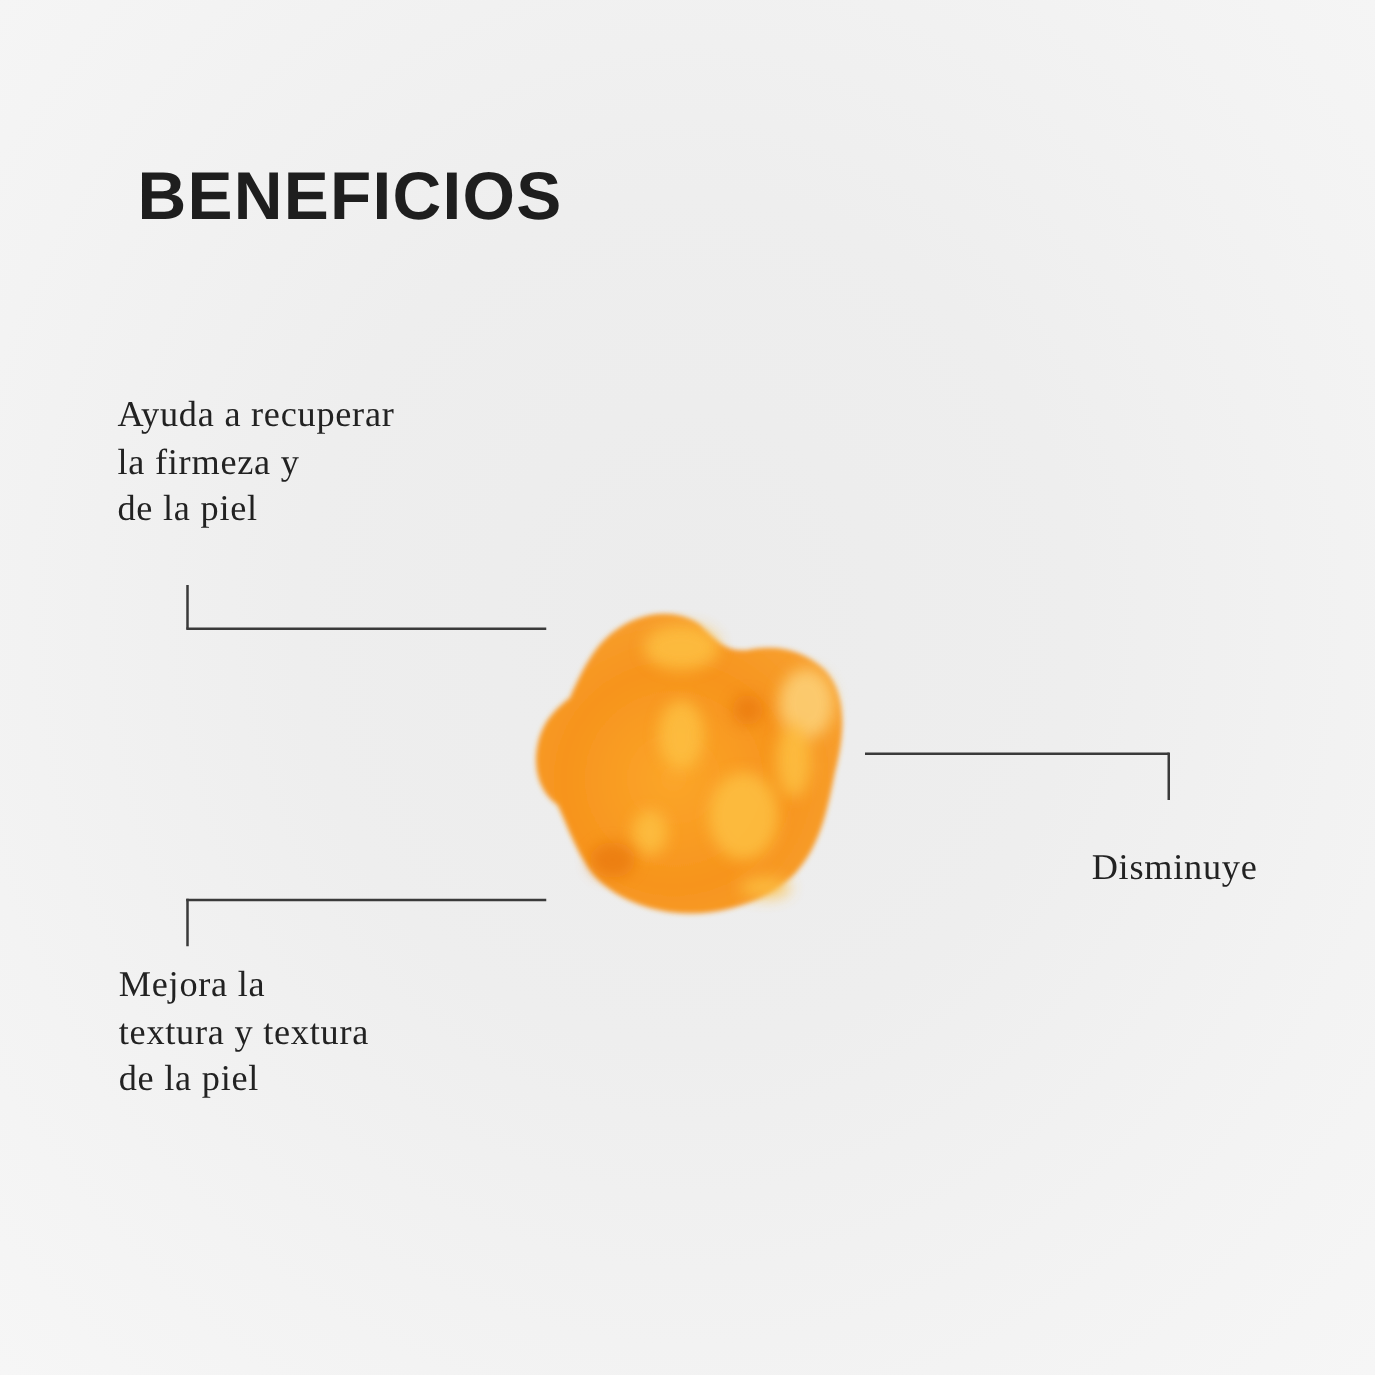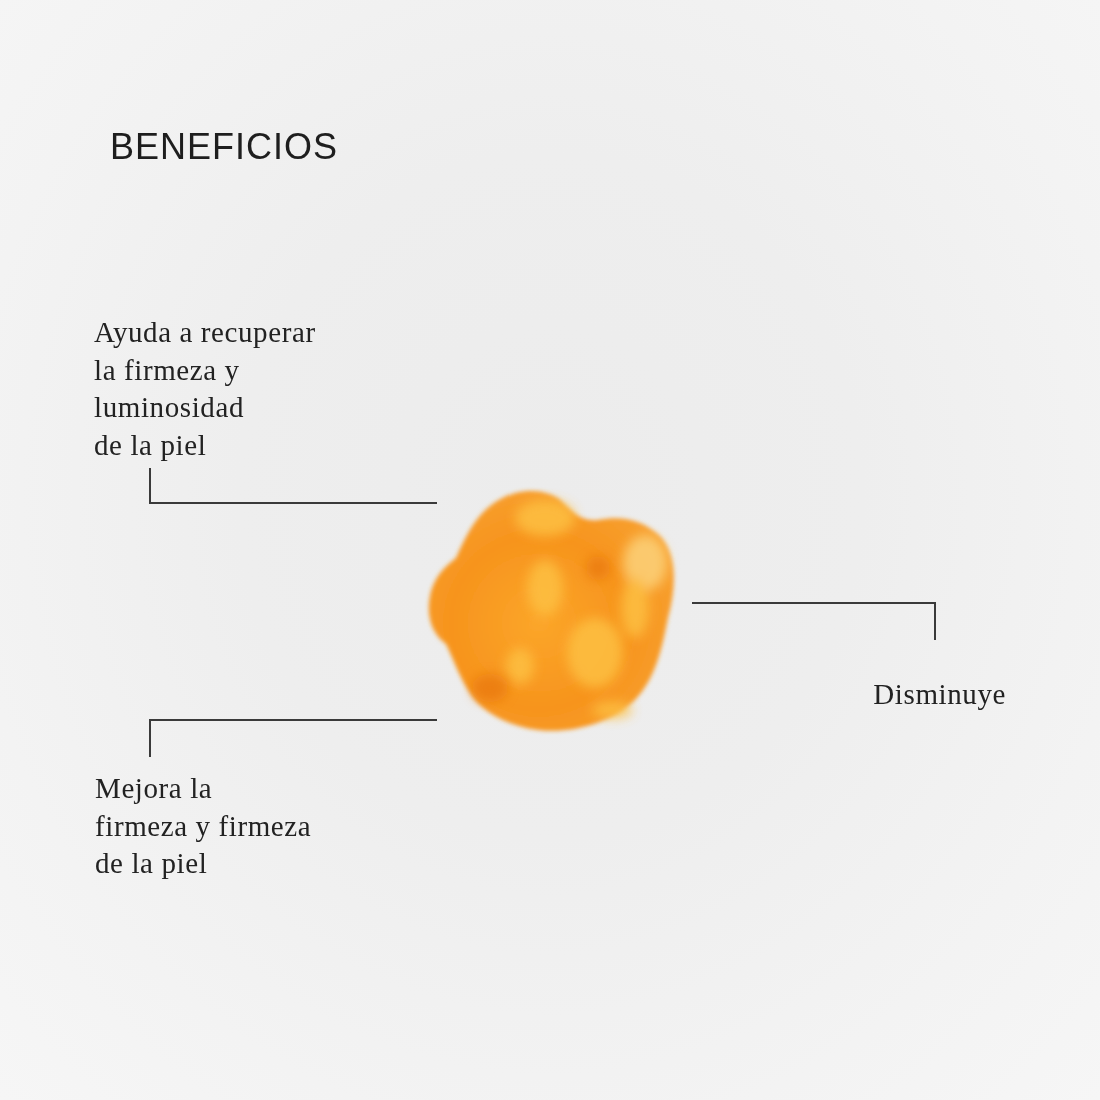--- a/index.html
+++ b/index.html
@@ -4,21 +4,21 @@
   <style>
     html, body { margin: 0; padding: 0; }
     body {
       width: 1100px; height: 1100px; overflow: hidden; position: relative;
       background: radial-gradient(ellipse at 50% 45%, #ececec 0%, #eeeeee 40%, #f3f3f3 75%, #f6f6f6 100%);
       font-family: "DejaVu Sans", sans-serif;
       color: #222222;
     }
     .title {
       position: absolute; left: 110px; top: 126px;
-      font-size: 36px; font-weight: normal; letter-spacing: 1px;
+      font-size: 54px; font-weight: bold; letter-spacing: 1px;
       color: #1e1e1e;
       font-family: "Liberation Sans", sans-serif;
     }
     .label {
       position: absolute; font-size: 29px; line-height: 37.5px;
       font-family: Liberation Serif, serif; letter-spacing: 0.6px;
       color: #222222;
     }
     .label span { display: block; white-space: nowrap; }
     .label.right { text-align: right; }
@@ -27,37 +27,36 @@
     .blob-wrap svg { width: 100%; height: 100%; display: block; }
   </style>
 </head>
 <body>
 
 <div class="title">BENEFICIOS</div>
 
 <div class="label" style="left:94px; top:314px;">
   <span>Ayuda a recuperar</span>
   <span>la firmeza y</span>
-  <span>luminosidad</span>
   <span>de la piel</span>
 </div>
 <div class="line" style="left:149px; top:468px; width:1.5px; height:35px;"></div>
 <div class="line" style="left:149px; top:502px; width:288px; height:1.5px;"></div>
 
 <div class="line" style="left:692px; top:602px; width:243px; height:1.5px;"></div>
 <div class="line" style="left:934px; top:602px; width:1.5px; height:38px;"></div>
 <div class="label right" style="right:94px; top:648px;margin-top:28px;">
   <span>Disminuye</span>
 </div>
 
 <div class="line" style="left:149px; top:719px; width:288px; height:1.5px;"></div>
 <div class="line" style="left:149px; top:719px; width:1.5px; height:38px;"></div>
 <div class="label" style="left:95px; top:770px;">
   <span>Mejora la</span>
-  <span>firmeza y firmeza</span>
+  <span>textura y textura</span>
   <span>de la piel</span>
 </div>
 
 <div class="blob-wrap">
   <svg viewBox="0 0 270 265" xmlns="http://www.w3.org/2000/svg">
     <defs>
       <filter id="soft" x="-20%" y="-20%" width="140%" height="140%">
         <feGaussianBlur stdDeviation="2.2"></feGaussianBlur>
       </filter>
       <filter id="softer" x="-30%" y="-30%" width="160%" height="160%">

